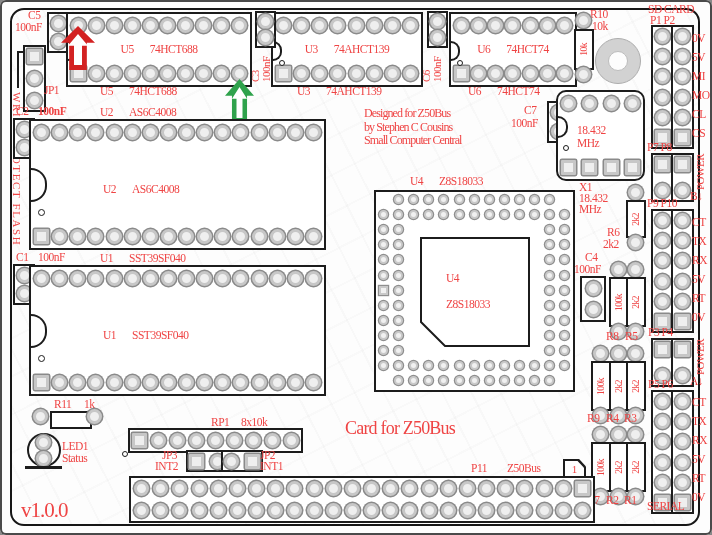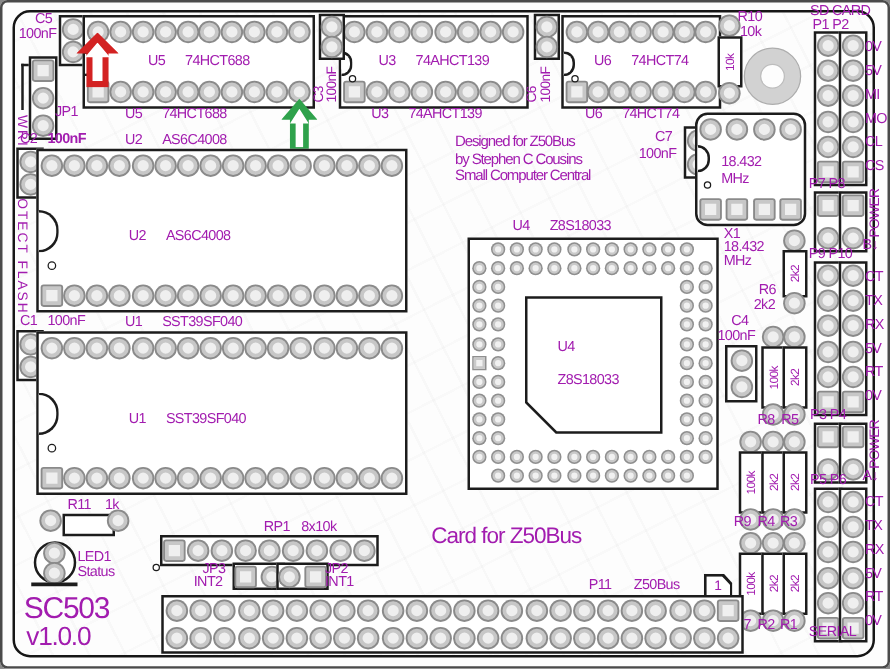--- a/index.html
+++ b/index.html
@@ -1,18 +1,18 @@
 <!DOCTYPE html>
 <html><head>
 <meta charset="utf-8">
 <style>
   html,body{margin:0;padding:0;background:#888;}
   #stage{position:relative;width:712px;height:535px;background:#fdfdfd;overflow:hidden;
          border-radius:6px;box-shadow:inset 0 0 0 2px #4a4a4a;
-         font-family:Liberation Sans, sans-serif;color:#a21caf;}
+         font-family:Liberation Serif, serif;color:#ef4444;}
   #board{position:absolute;left:10px;top:8px;width:686px;height:514px;border:2.5px solid #161616;border-radius:14px;
          background:
            repeating-linear-gradient(63deg, rgba(0,0,0,0.018) 0 2px, transparent 2px 26px),
            repeating-linear-gradient(-27deg, rgba(0,0,0,0.015) 0 2px, transparent 2px 34px);}
   .t{position:absolute;white-space:nowrap;font-size:12px;letter-spacing:-0.5px;line-height:1.08;}
   .s11{font-size:11.5px;}
   .big{font-size:24px;letter-spacing:-1px;} .big2{font-size:21px;letter-spacing:-1px;}
   .z18{font-size:18px;letter-spacing:-0.8px;line-height:23px;}
   .cred{font-size:12px;letter-spacing:-0.9px;line-height:13.5px;}
   .vt{position:absolute;transform-origin:0 0;transform:rotate(-90deg) translateX(-100%);
@@ -617,21 +617,20 @@
   <div class="t s11" style="left:84px;top:398px">1k</div>
   <span class="pad apad" style="left:33px;top:409px"></span>
   <div class="rbody" style="left:50px;top:411px;width:38px;height:14px"></div>
   <span class="pad apad" style="left:87px;top:409px"></span>
   <div id="ledc"></div>
   <span class="pad apad" style="left:36px;top:435px"></span>
   <span class="pad apad" style="left:36px;top:451px"></span>
   <div id="ledbar"></div>
   <div class="t s11" style="left:62px;top:440px">LED1</div>
   <div class="t s11" style="left:62px;top:452px">Status</div>
-  <div class="t big" style="left:19px;top:474px">SC503</div>
   <div class="t big2" style="left:21px;top:499px">v1.0.0</div>
 
   <div class="t s11" style="left:211px;top:416px">RP1</div>
   <div class="t s11" style="left:241px;top:416px">8x10k</div>
   <div class="hstrip" style="left:128px;top:428px;width:167px;height:21px">
       <span class="pad sq"></span>
       <span class="pad"></span>
       <span class="pad"></span>
       <span class="pad"></span>
       <span class="pad"></span>

